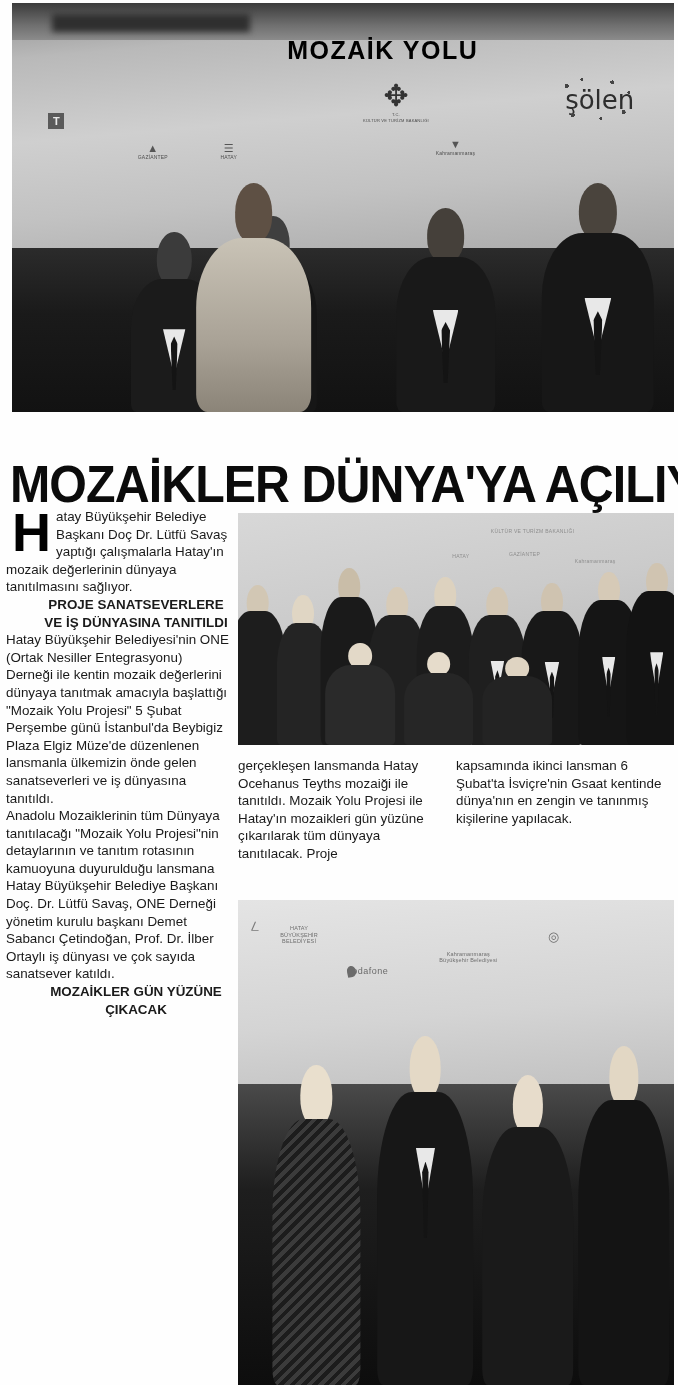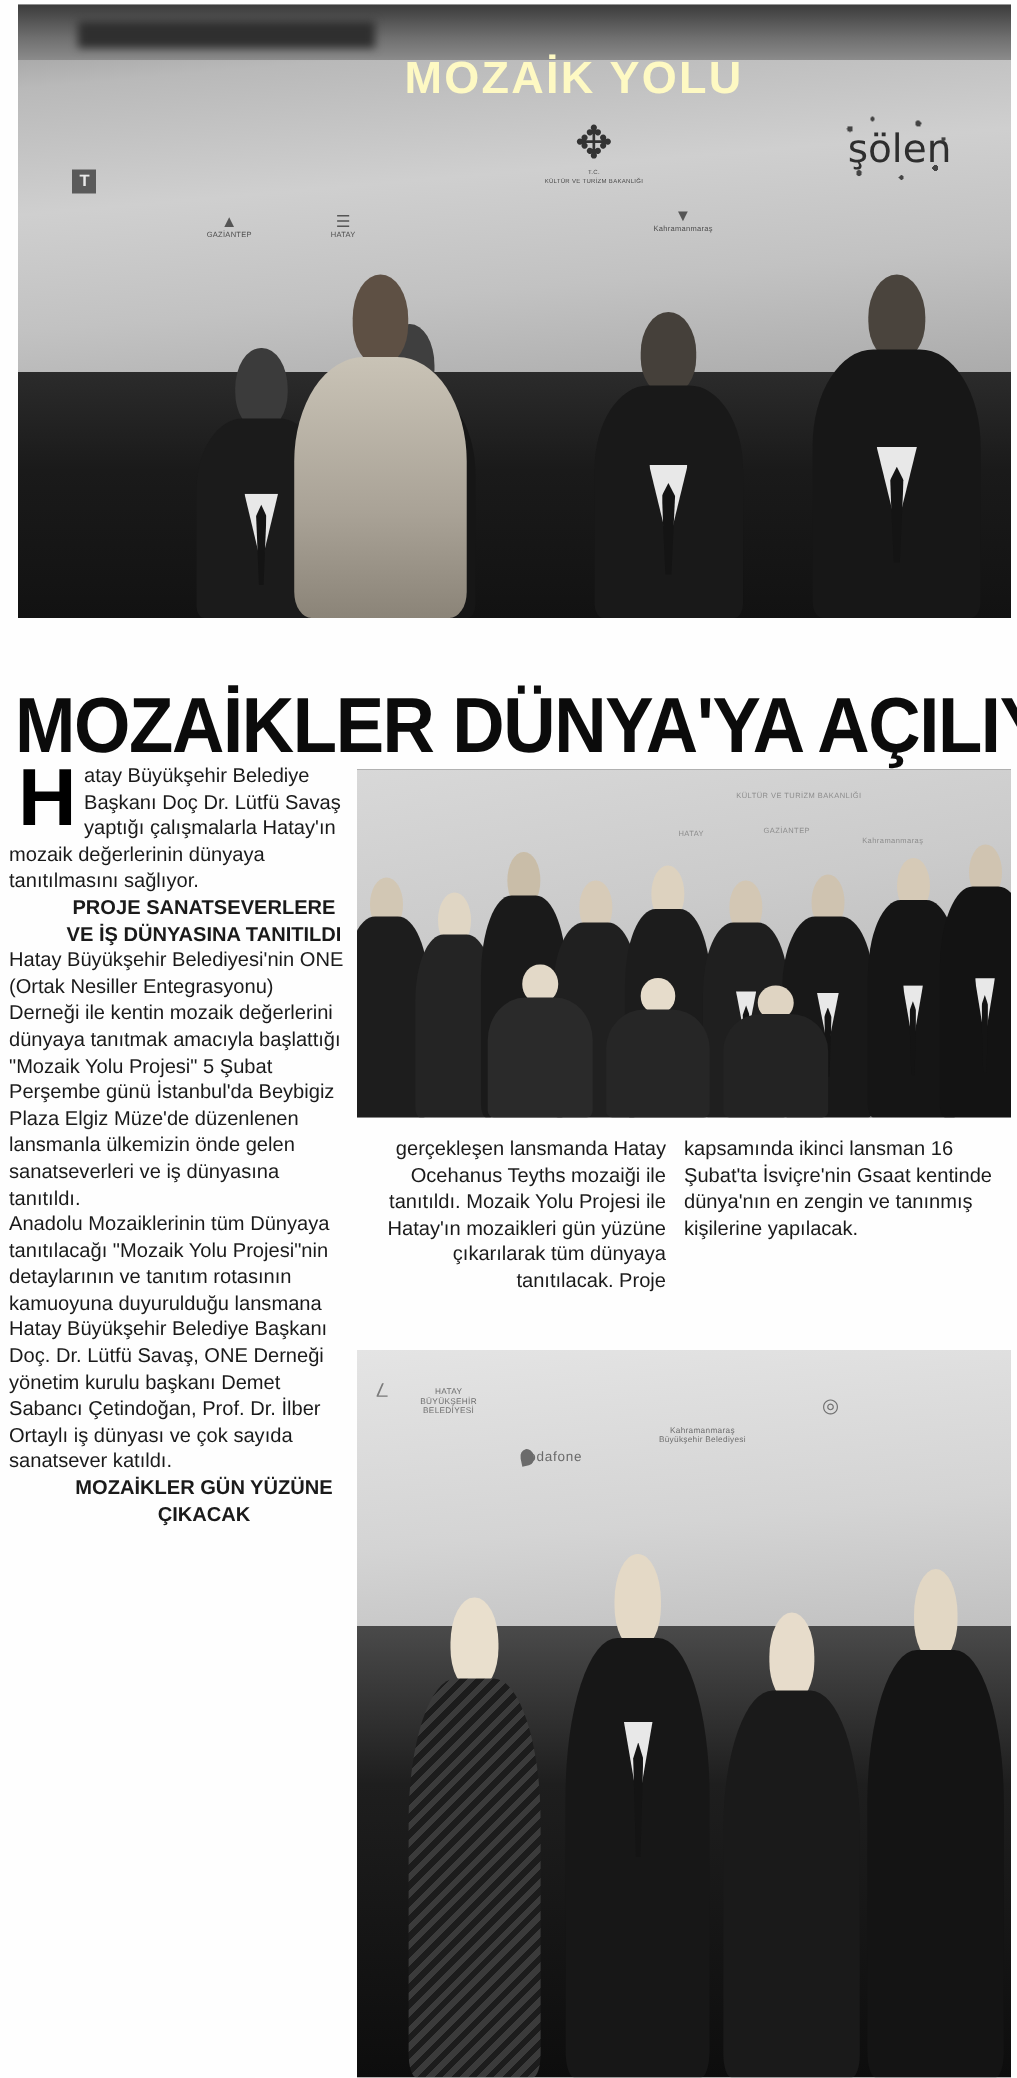--- a/index.html
+++ b/index.html
@@ -62,23 +62,23 @@
     left: 0; right: 0; bottom: 0; height: 40%;
     background: linear-gradient(180deg, #2b2b2b 0%, #1a1a1a 40%, #121212 100%);
   }
   .banner-title {
     position: absolute;
     left: 56%;
     top: 8%;
     transform: translateX(-50%);
     font-family: "Liberation Sans", sans-serif;
     font-weight: bold;
-    font-size: 30px;
+    font-size: 25px;
     letter-spacing: 1.5px;
-    color: #fef9c3;
+    color: #000000;
     white-space: nowrap;
   }
   .logo-ministry {
     position: absolute;
     left: 58%;
     top: 19%;
     transform: translateX(-50%);
     text-align: center;
     color: #3a3a3a;
   }
@@ -301,21 +301,20 @@
     line-height: 44px;
     font-weight: bold;
     margin: 2px 5px 0 6px;
     font-family: "Liberation Sans", sans-serif;
     color: #000;
   }
   #col-mid {
     left: 238px;
     top: 757px;
     width: 206px;
-    text-align: right;
   }
   #col-right {
     left: 456px;
     top: 757px;
     width: 218px;
   }
 </style>
 </head>
 <body>
 
@@ -463,21 +462,21 @@
         <div class="body" style="width:100%;height:78%;background:#232323;"></div>
       </div>
     </div>
   </div>
 
   <div class="col" id="col-mid">
     <p>gerçekleşen lansmanda Hatay Ocehanus Teyths mozaiği ile tanıtıldı. Mozaik Yolu Projesi ile Hatay'ın mozaikleri gün yüzüne çıkarılarak tüm dünyaya tanıtılacak. Proje</p>
   </div>
 
   <div class="col" id="col-right">
-    <p>kapsamında ikinci lansman 16 Şubat'ta İsviçre'nin Gsaat kentinde dünya'nın en zengin ve tanınmış kişilerine yapılacak.</p>
+    <p>kapsamında ikinci lansman 6 Şubat'ta İsviçre'nin Gsaat kentinde dünya'nın en zengin ve tanınmış kişilerine yapılacak.</p>
   </div>
 
   <div class="photo" id="photo-bot">
     <div class="backdrop"></div>
     <div class="logorow">
       <span style="left:1%;top:6%;font-size:9px;color:#7a7a7a;">⎳</span>
       <span style="left:8%;top:10%;">HATAY<br>BÜYÜKŞEHİR<br>BELEDİYESİ</span>
       <span style="left:24%;top:48%;font-size:9px;letter-spacing:.5px;color:#6a6a6a;"><span class="vodafone-mark"></span> vodafone</span>
       <span style="left:46%;top:34%;">Kahramanmaraş<br>Büyükşehir Belediyesi</span>
       <span style="left:72%;top:14%;font-size:13px;color:#6f6f6f;">◎</span>

